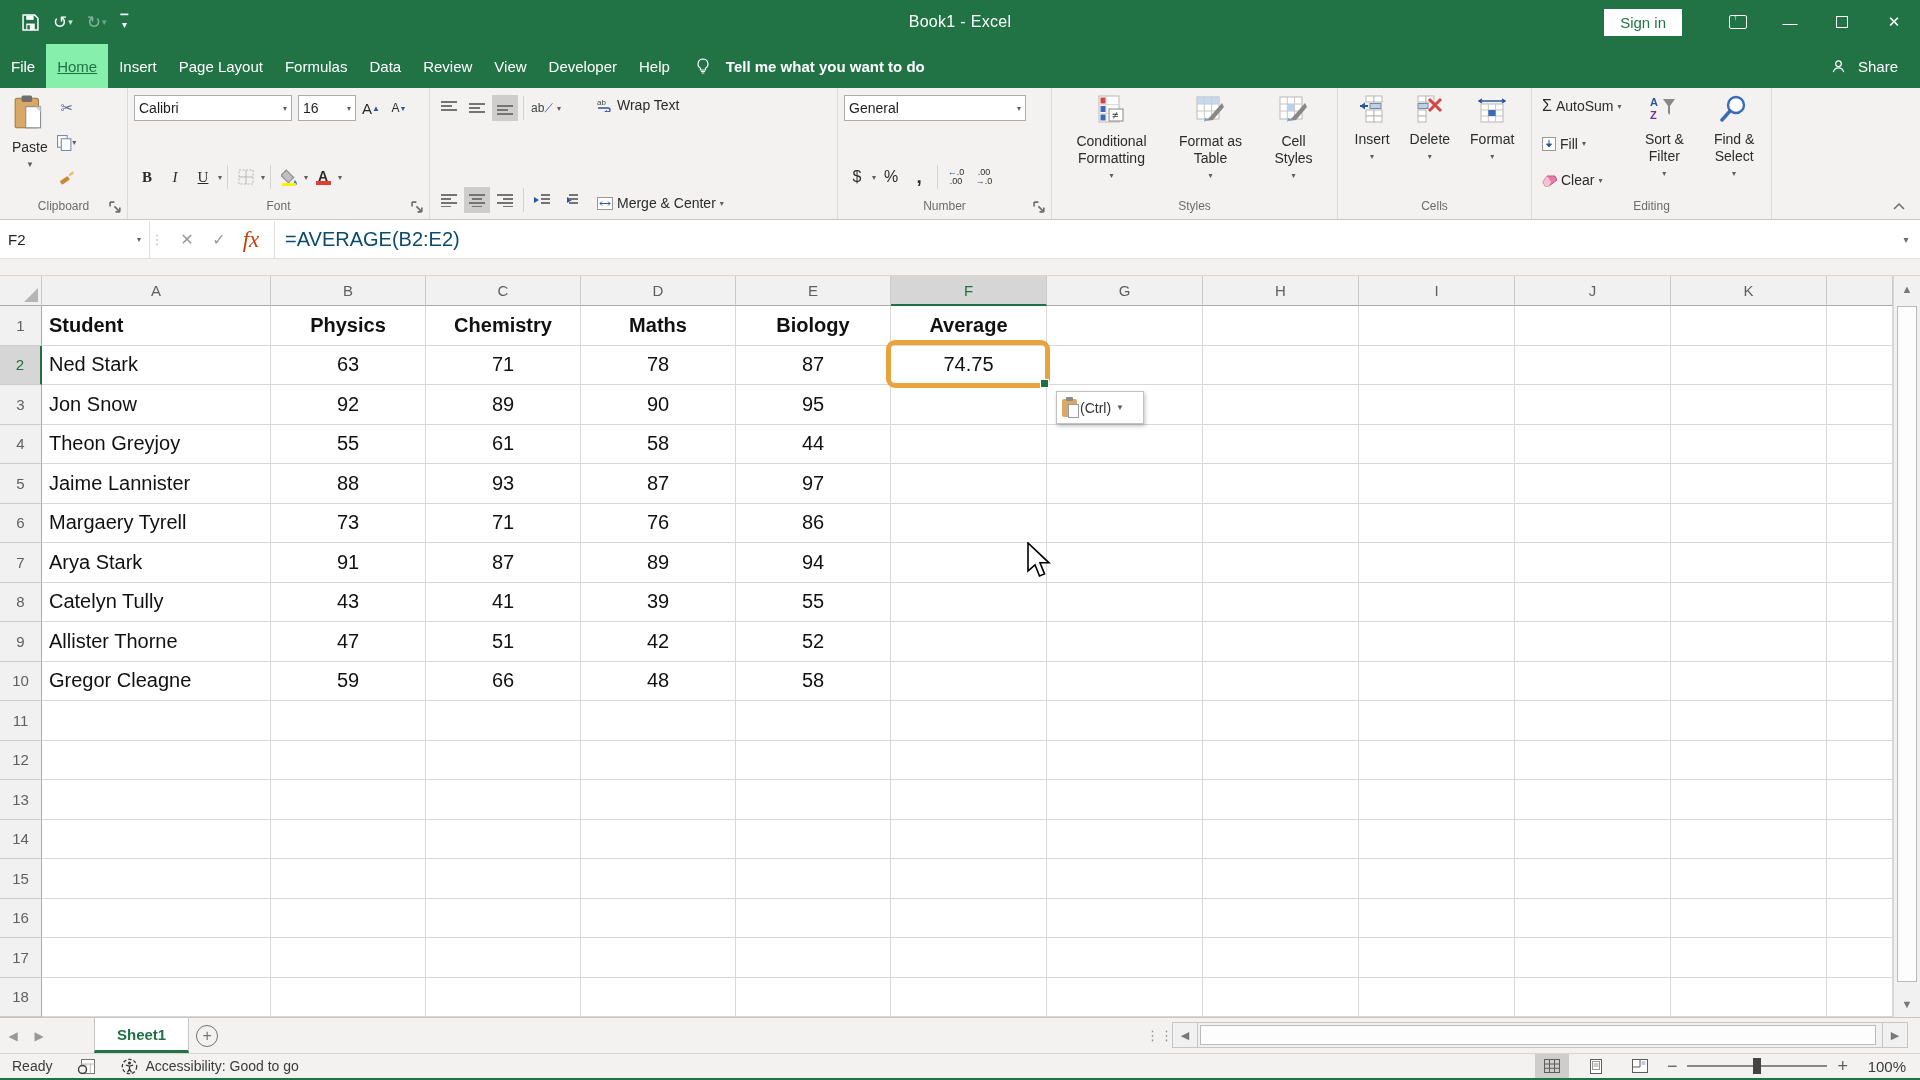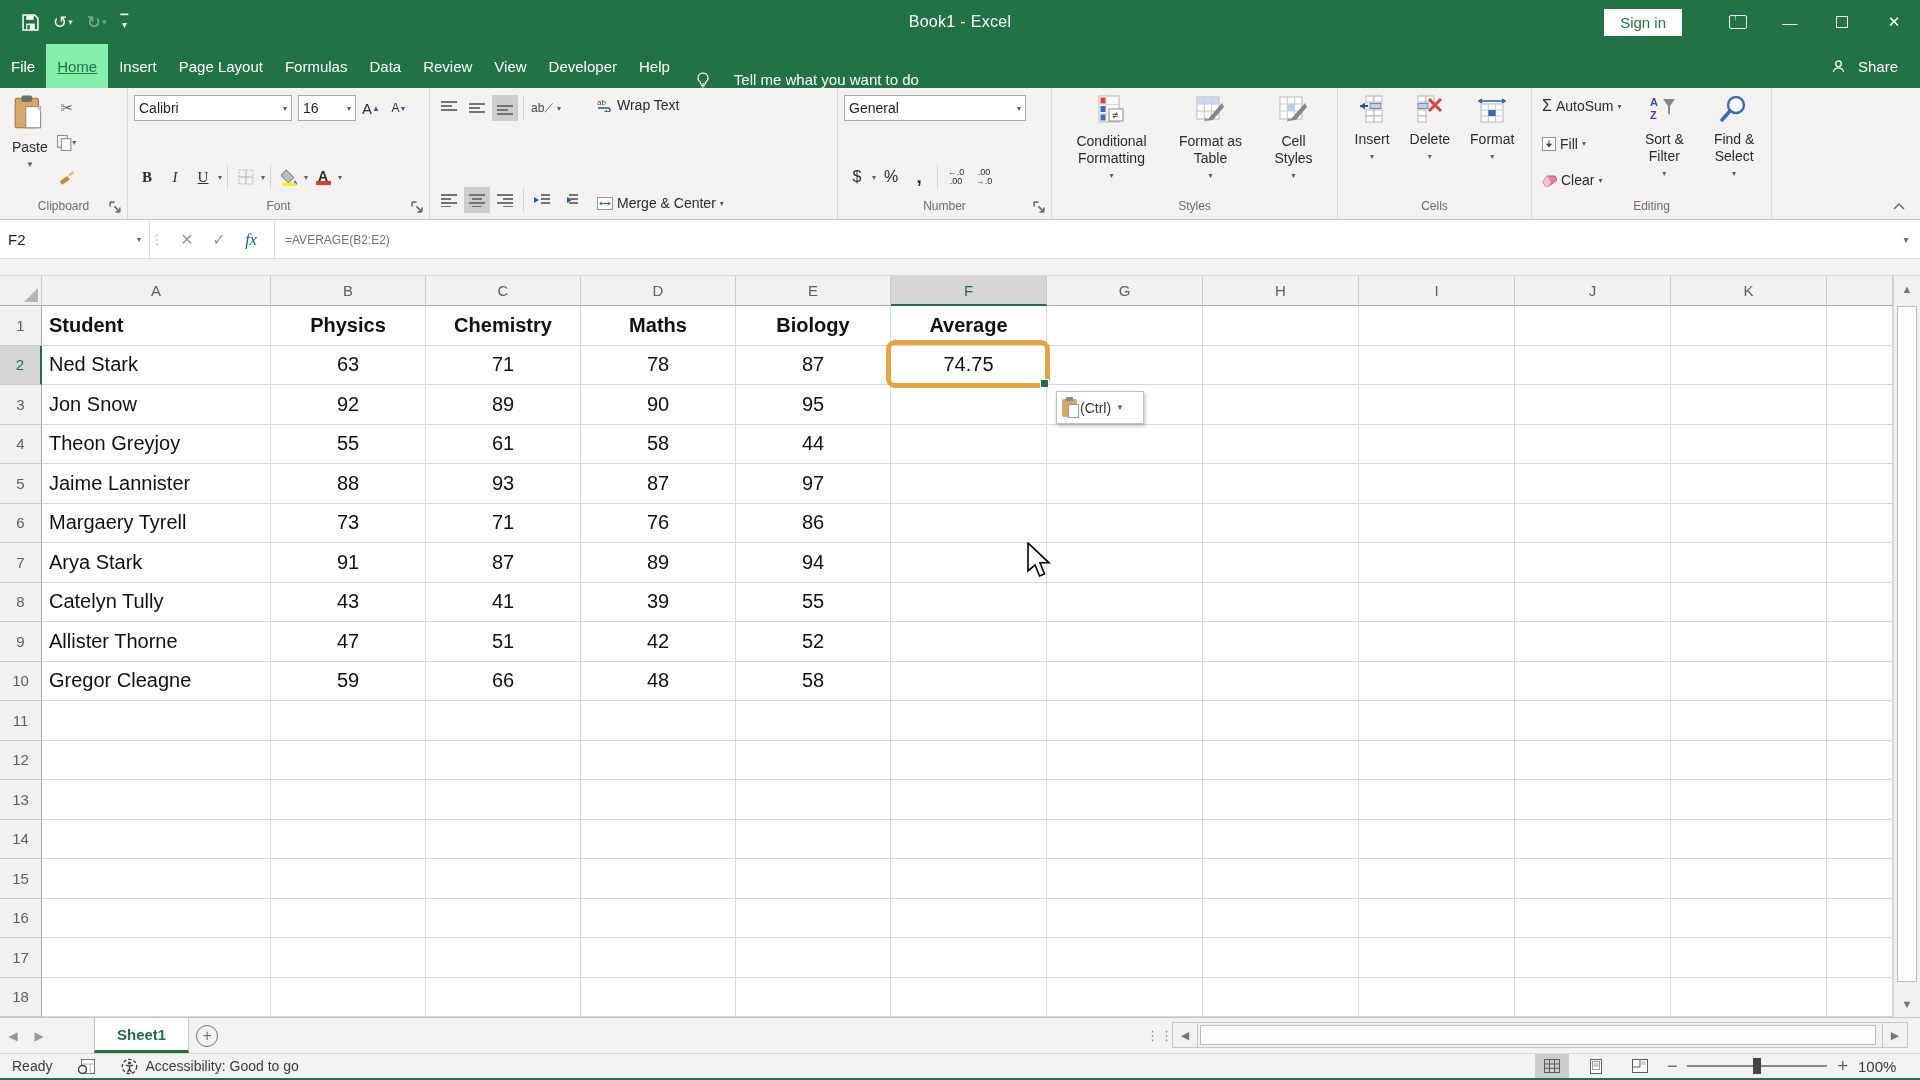--- a/index.html
+++ b/index.html
@@ -18,21 +18,21 @@
   .winbtn { width:52px; height:100%; display:flex; align-items:center; justify-content:center; font-size:15px; }
   .maxbox { width:12px; height:12px; border:1.5px solid #fff; }
   .ribopts { width:18px; height:14px; border:1.5px solid #fff; border-radius:2px; position:relative; }
   .ribopts:after { content:"↑"; position:absolute; top:-4px; left:3px; font-size:9px; }
 
   
   .tabrow { position:absolute; top:44px; left:0; right:0; height:44px; background:#217346; display:flex; align-items:stretch; color:#fff; }
   .tabs-list { display:flex; align-items:stretch; }
   .rtab { display:flex; align-items:center; padding:0 11px; font-size:15px; cursor:default; }
   .rtab.active { background:#86efac; color:#217346;text-decoration:underline; }
-  .tellme { display:flex; align-items:flex-end; gap:23px; margin-left:14px; font-size:15px; }
+  .tellme { display:flex; align-items:center; gap:15px; margin-left:14px; font-size:15px;font-weight:bold; }
   .bulb { width:16px; height:16px; }
   .share { margin-left:auto; display:flex; align-items:center; gap:12px; padding-right:22px; font-size:15px; }
 
   
   .ribbon { position:absolute; top:88px; left:0; right:0; height:132px; background:#F3F2F1; border-bottom:1px solid #C8C6C4; display:flex; }
   .rgroup { position:relative; border-right:1px solid #DCDAD8; display:flex; flex-direction:column; flex:none; }
   .rg-body { flex:1; display:flex; padding:5px 6px 0 6px; }
   .rg-label { height:23px; font-size:12px; color:#6E6B68; text-align:center; line-height:20px; position:relative; }
   .launcher { position:absolute; right:5px; bottom:5px; width:13px; height:13px; }
   .bigbtn { display:flex; flex-direction:column; align-items:center; justify-content:flex-start; padding:2px 6px; font-size:14px; color:#2b2b2b; text-align:center; line-height:17px; }
@@ -50,22 +50,22 @@
   .bluebit { fill:#2B579A; }
   .ubar { display:block; height:4px; margin-top:-2px; }
 
   
   .fbar { position:absolute; top:221px; left:0; right:0; height:38px; background:#fff; border-bottom:1px solid #E1DFDD; display:flex; align-items:stretch; }
   .namebox { width:150px; display:flex; align-items:center; padding:0 8px; font-size:15px; color:#1f1f1f; border-right:1px solid #E1DFDD; }
   .namebox .caret { margin-left:auto; color:#5f5d5b; }
   .fdots { width:14px; display:flex; align-items:center; justify-content:center; color:#b9b7b5; font-size:13px; }
   .fbtns { display:flex; align-items:center; gap:2px; padding:0 8px; border-right:1px solid #E1DFDD; }
   .fbtn { width:30px; text-align:center; font-size:16px; color:#9a9895; }
-  .fx { font-family:"Liberation Serif", serif; font-style:italic; font-size:16px; color:#0369a1; }
-  .finput { flex:1; display:flex; align-items:center; padding-left:10px; font-size:12px; color:#737373; }
+  .fx { font-family:"Liberation Serif", serif; font-style:italic; font-size:23px; color:#c2410c; }
+  .finput { flex:1; display:flex; align-items:center; padding-left:10px; font-size:20px; color:#0c4a6e; }
   .fexp { width:28px; display:flex; align-items:center; justify-content:center; color:#6e6c6a; font-size:10px; }
 
   
   .gapstrip { position:absolute; top:259px; left:0; right:0; height:17px; background:#F3F2F1; border-bottom:1px solid #D8D6D4; }
 
   
   .colheads { position:absolute; top:276px; left:0; width:1893px; height:30px; display:grid;
     grid-template-columns:42px 229px 155px 155px 155px 155px 156px 156px 156px 156px 156px 156px 1fr; }
   .ch { background:#F1F1F1; border-right:1px solid #CBCBCB; border-bottom:1px solid #ABABAB; color:#5F5F5F; font-size:15px; display:flex; align-items:center; justify-content:center; }
   .ch.corner { position:relative; }
@@ -108,21 +108,21 @@
 
   
   .statusbar { position:absolute; top:1053px; left:0; right:0; height:25px; background:#F3F2F1; border-top:1px solid #D8D6D4; display:flex; align-items:center; font-size:14px; color:#3b3b3b; }
   .sb-left { display:flex; align-items:center; gap:26px; padding-left:12px; }
   .sb-item { display:flex; align-items:center; gap:7px; }
   .sb-right { margin-left:auto; display:flex; align-items:center; gap:10px; padding-right:14px; }
   .viewbtn { width:34px; height:24px; display:flex; align-items:center; justify-content:center; }
   .viewbtn.on { background:#CFCDCB; }
   .zoomtrack { position:relative; width:140px; height:2px; background:#8a8886; }
   .zoomthumb { position:absolute; left:66px; top:-7px; width:8px; height:16px; background:#444; }
-  .zoompct { width:48px; text-align:left; font-size:15px; }
+  .zoompct { width:48px; text-align:right; font-size:15px; }
   .greenline { position:absolute; left:0; right:0; bottom:0; height:2px; background:#217346; }
 
   .chev { stroke:#6e6c6a; stroke-width:1.5; fill:none; }
 </style>
 </head>
 <body>
 
 <div class="app">
 
   <div class="titlebar">

